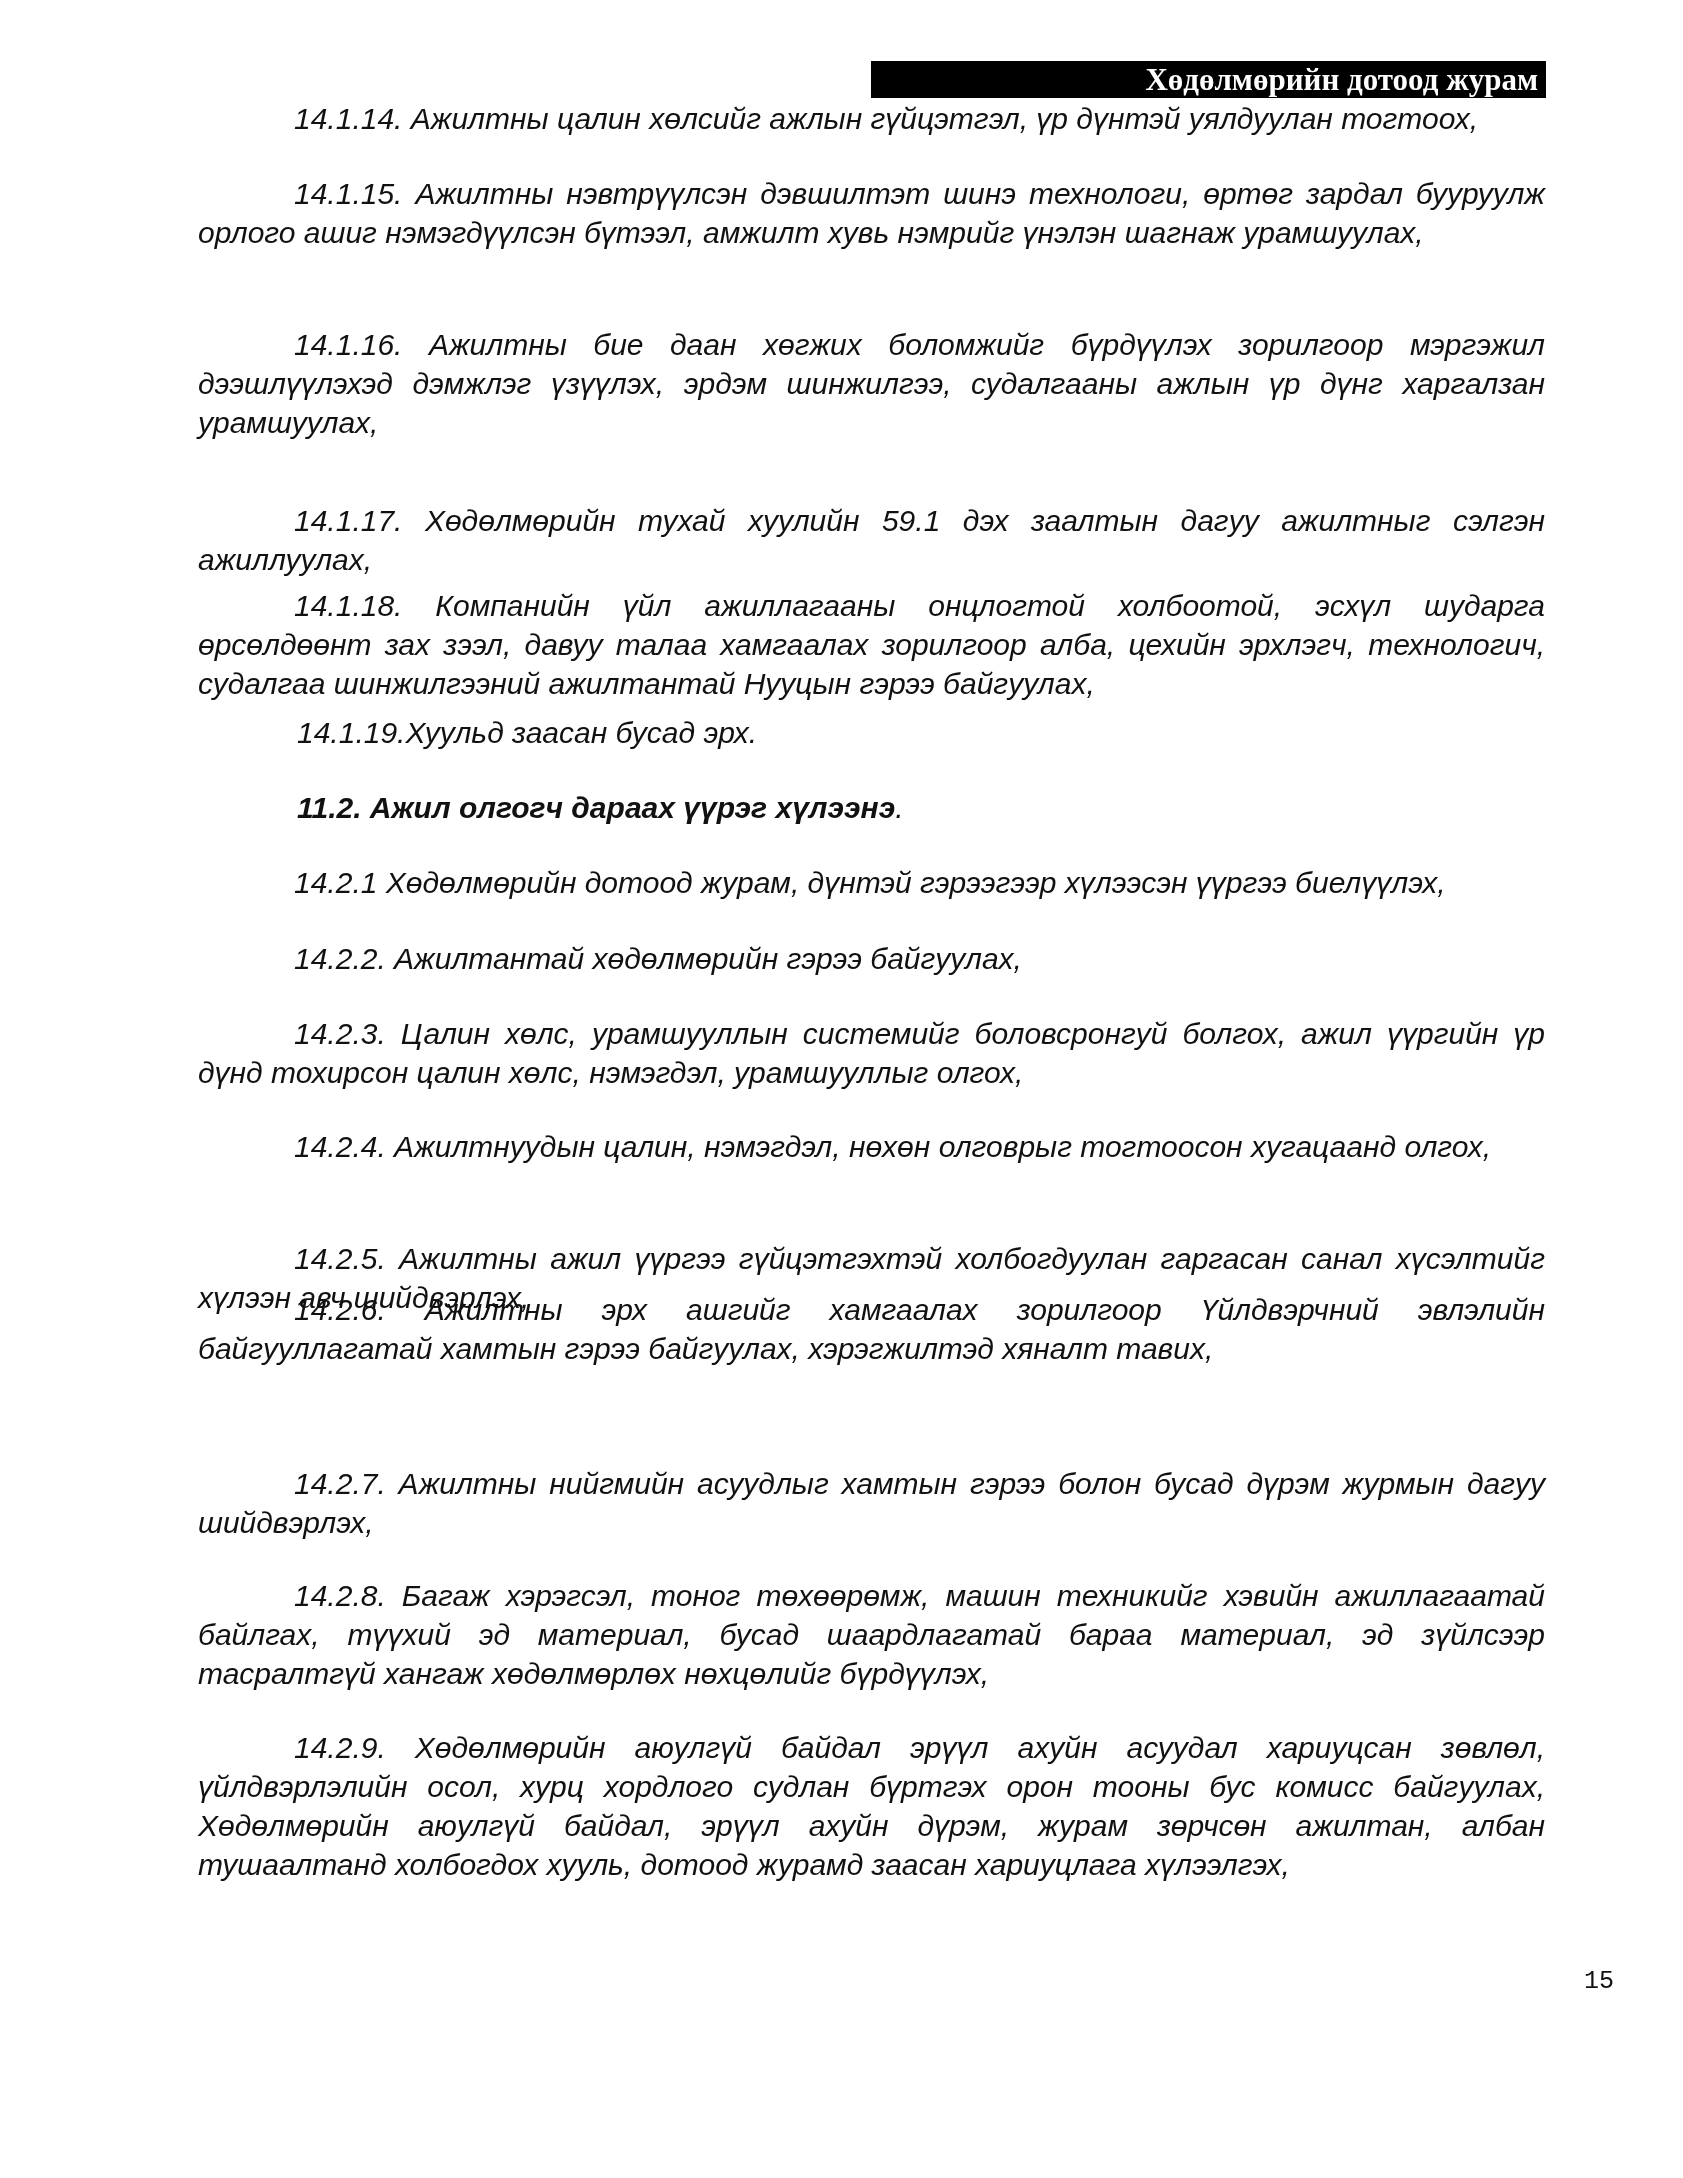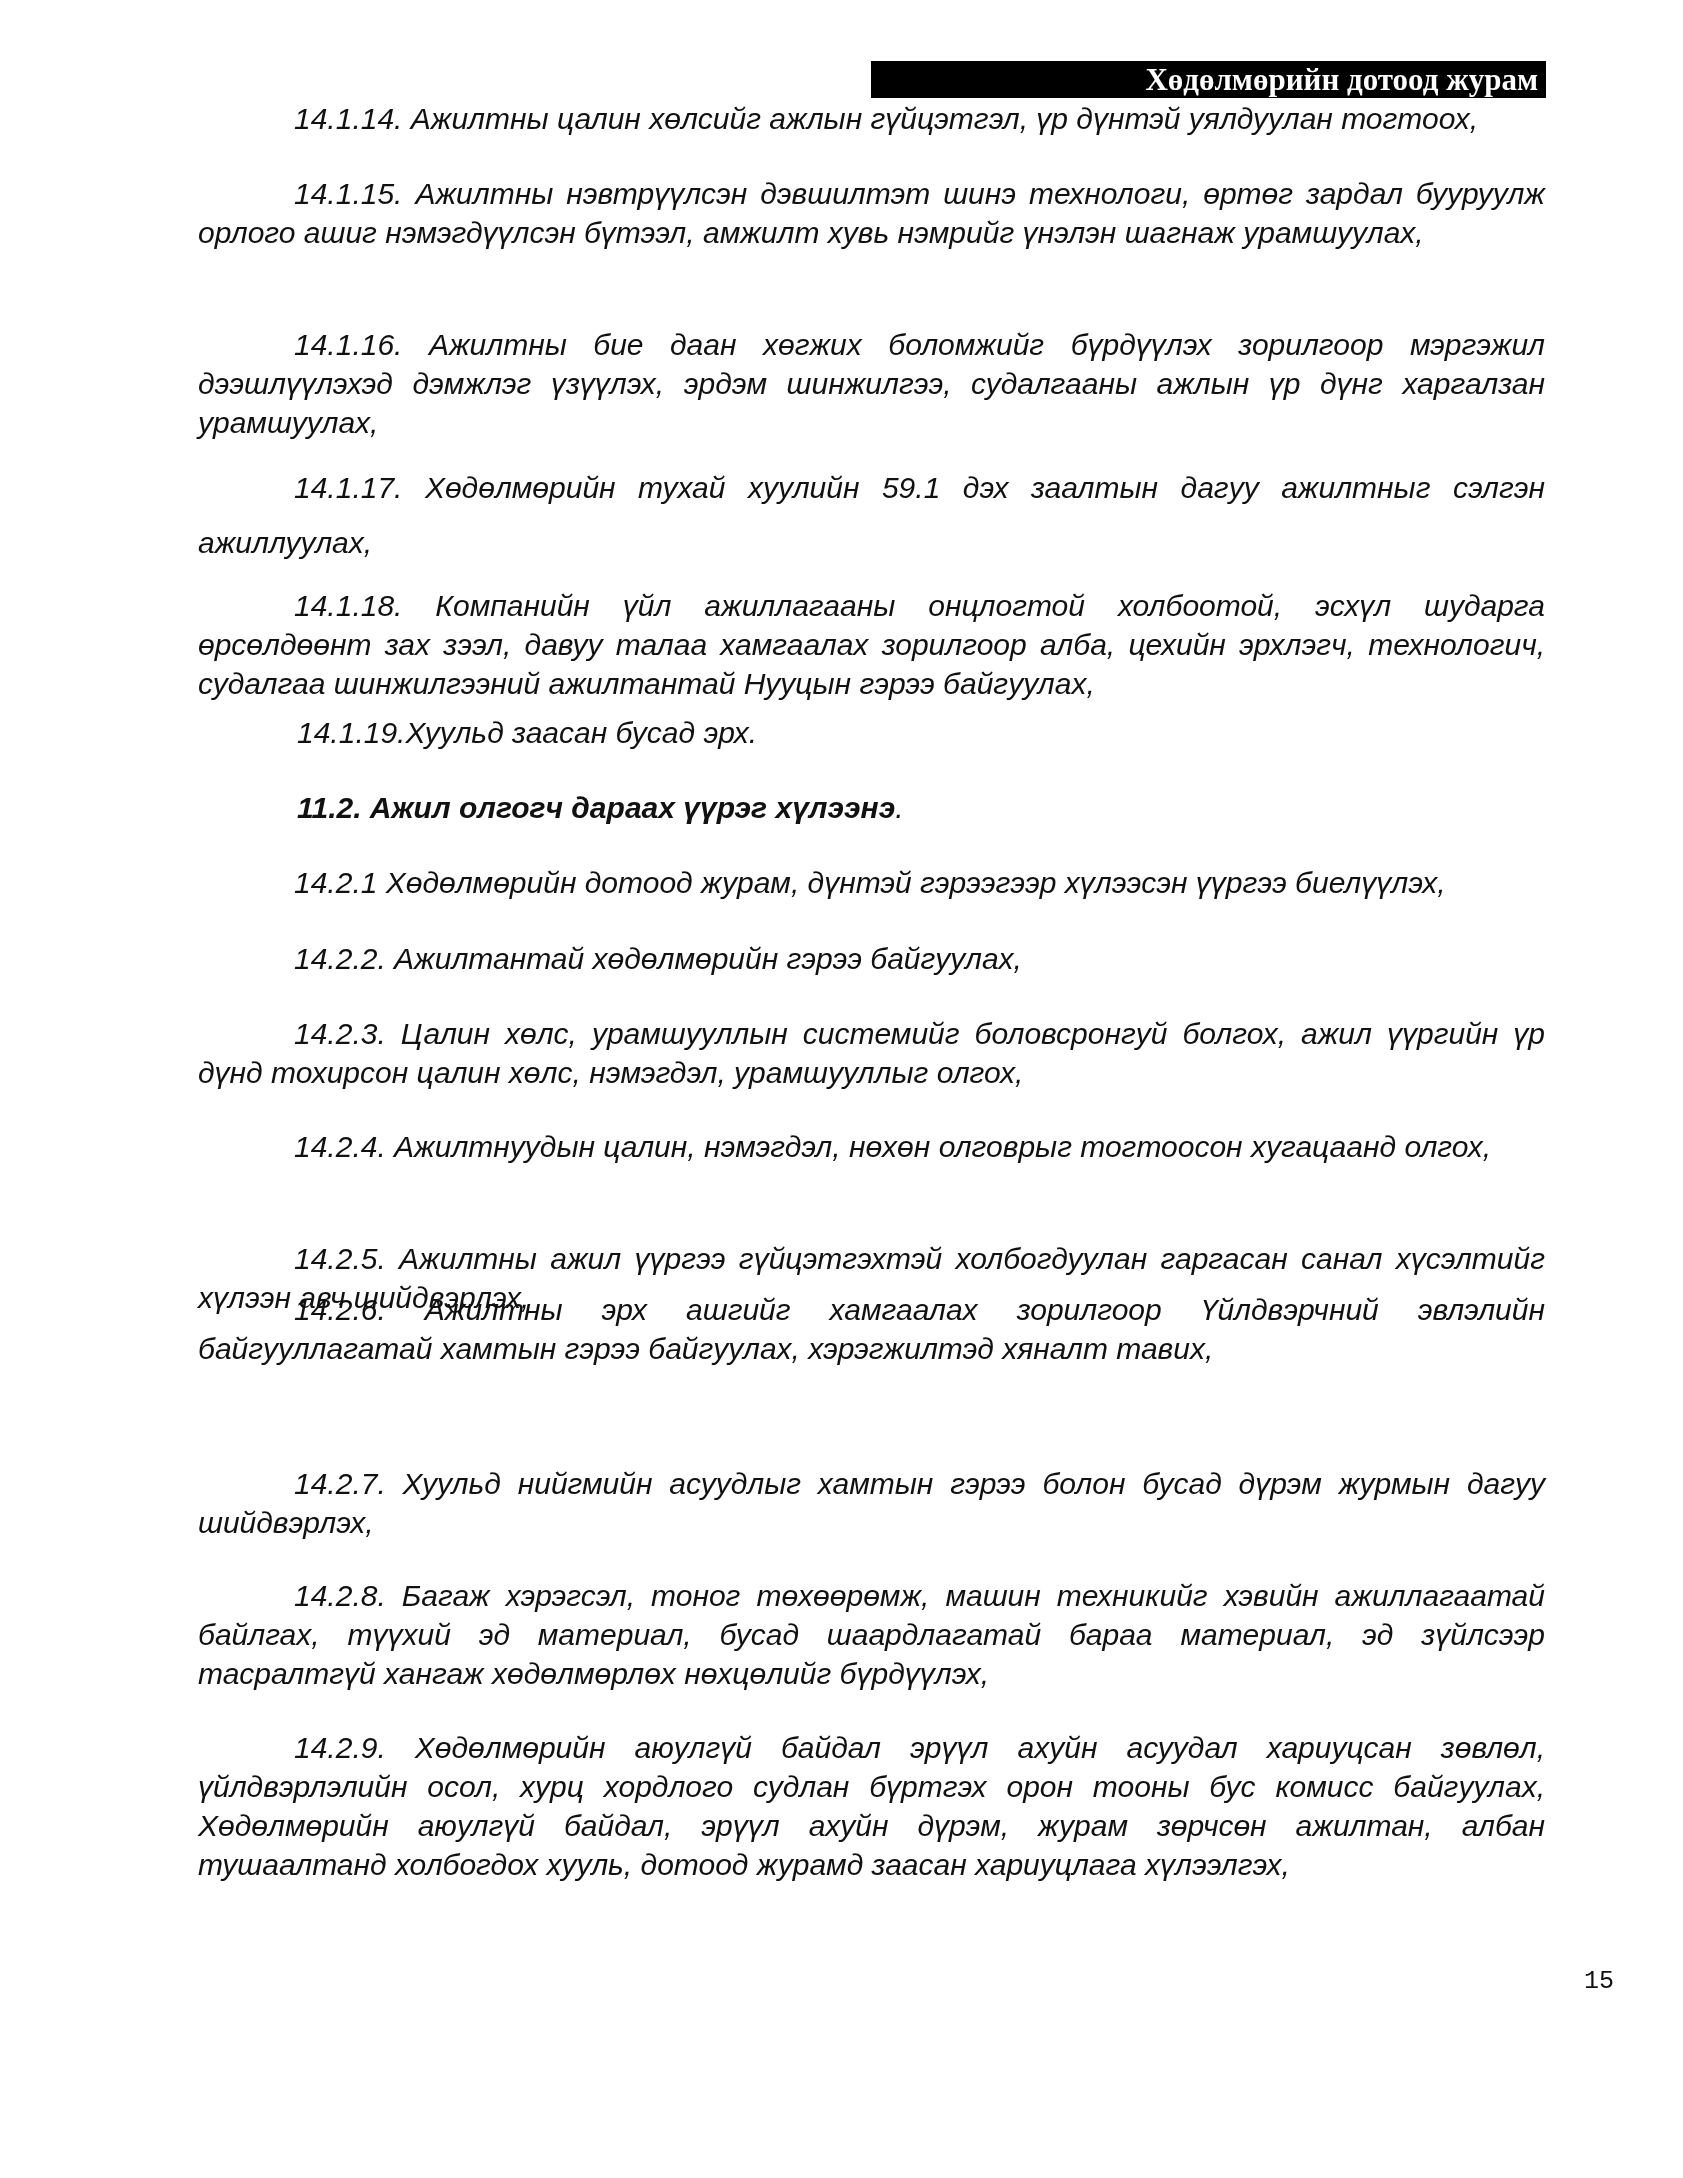--- a/index.html
+++ b/index.html
@@ -30,28 +30,28 @@
 </head>
 <body>
 
 <div class="header-bar">
   <span>Хөдөлмөрийн дотоод журам</span>
 </div>
 
 <div class="para short" style="top:99px;">14.1.14. Ажилтны цалин хөлсийг ажлын гүйцэтгэл, үр дүнтэй уялдуулан тогтоох,</div>
 <div class="para" style="top:174px;">14.1.15. Ажилтны нэвтрүүлсэн дэвшилтэт шинэ технологи, өртөг зардал бууруулж орлого ашиг нэмэгдүүлсэн бүтээл, амжилт хувь нэмрийг үнэлэн шагнаж урамшуулах,</div>
 <div class="para" style="top:325px;">14.1.16. Ажилтны бие даан хөгжих боломжийг бүрдүүлэх зорилгоор мэргэжил дээшлүүлэхэд дэмжлэг үзүүлэх, эрдэм шинжилгээ, судалгааны ажлын үр дүнг харгалзан урамшуулах,</div>
-<div class="para" style="top:460px; line-height:55px;">14.1.17. Хөдөлмөрийн тухай хуулийн 59.1 дэх заалтын дагуу ажилтныг сэлгэн ажиллуулах,</div>
+<div class="para" style="top:501px; line-height:39px;">14.1.17. Хөдөлмөрийн тухай хуулийн 59.1 дэх заалтын дагуу ажилтныг сэлгэн ажиллуулах,</div>
 <div class="para" style="top:586px;">14.1.18. Компанийн үйл ажиллагааны онцлогтой холбоотой, эсхүл шударга өрсөлдөөнт зах зээл, давуу талаа хамгаалах зорилгоор алба, цехийн эрхлэгч, технологич, судалгаа шинжилгээний ажилтантай  Нууцын гэрээ байгуулах,</div>
 <div class="para short" style="top:713px; text-indent:99px;">14.1.19.Хуульд заасан бусад эрх.</div>
 <div class="para short bold-head" style="top:788px; text-indent:99px;"><span>11.2. Ажил олгогч дараах үүрэг хүлээнэ</span><span class="dot">.</span></div>
 <div class="para short" style="top:863px;">14.2.1 Хөдөлмөрийн дотоод журам, дүнтэй гэрээгээр хүлээсэн үүргээ биелүүлэх,</div>
 <div class="para short" style="top:939px;">14.2.2.  Ажилтантай хөдөлмөрийн гэрээ байгуулах,</div>
 <div class="para" style="top:1014px;">14.2.3. Цалин хөлс, урамшууллын системийг боловсронгуй болгох, ажил үүргийн үр дүнд тохирсон цалин хөлс, нэмэгдэл, урамшууллыг олгох,</div>
 <div class="para" style="top:1127px;">14.2.4. Ажилтнуудын цалин, нэмэгдэл, нөхөн олговрыг тогтоосон хугацаанд олгох,</div>
 <div class="para" style="top:1239px;">14.2.5. Ажилтны ажил үүргээ гүйцэтгэхтэй холбогдуулан гаргасан санал хүсэлтийг хүлээн авч шийдвэрлэх,</div>
 <div class="para" style="top:1290px;">14.2.6. Ажилтны эрх ашгийг хамгаалах зорилгоор Үйлдвэрчний эвлэлийн байгууллагатай хамтын гэрээ байгуулах, хэрэгжилтэд хяналт тавих,</div>
-<div class="para" style="top:1464px;">14.2.7.  Хуульд нийгмийн асуудлыг хамтын гэрээ болон бусад дүрэм журмын дагуу шийдвэрлэх,</div>
+<div class="para" style="top:1464px;">14.2.7.  Ажилтны нийгмийн асуудлыг хамтын гэрээ болон бусад дүрэм журмын дагуу шийдвэрлэх,</div>
 <div class="para" style="top:1576px;">14.2.8. Багаж хэрэгсэл, тоног төхөөрөмж, машин техникийг хэвийн ажиллагаатай байлгах, түүхий эд материал, бусад шаардлагатай бараа материал, эд зүйлсээр тасралтгүй хангаж хөдөлмөрлөх нөхцөлийг бүрдүүлэх,</div>
 <div class="para" style="top:1728px;">14.2.9. Хөдөлмөрийн аюулгүй байдал эрүүл ахуйн асуудал хариуцсан зөвлөл, үйлдвэрлэлийн осол, хурц хордлого судлан бүртгэх орон тооны бус комисс байгуулах, Хөдөлмөрийн аюулгүй байдал, эрүүл ахуйн дүрэм, журам зөрчсөн ажилтан, албан тушаалтанд холбогдох хууль, дотоод журамд заасан хариуцлага хүлээлгэх,</div>
 
 <div class="page-number">15</div>
 
 
 </body></html>

